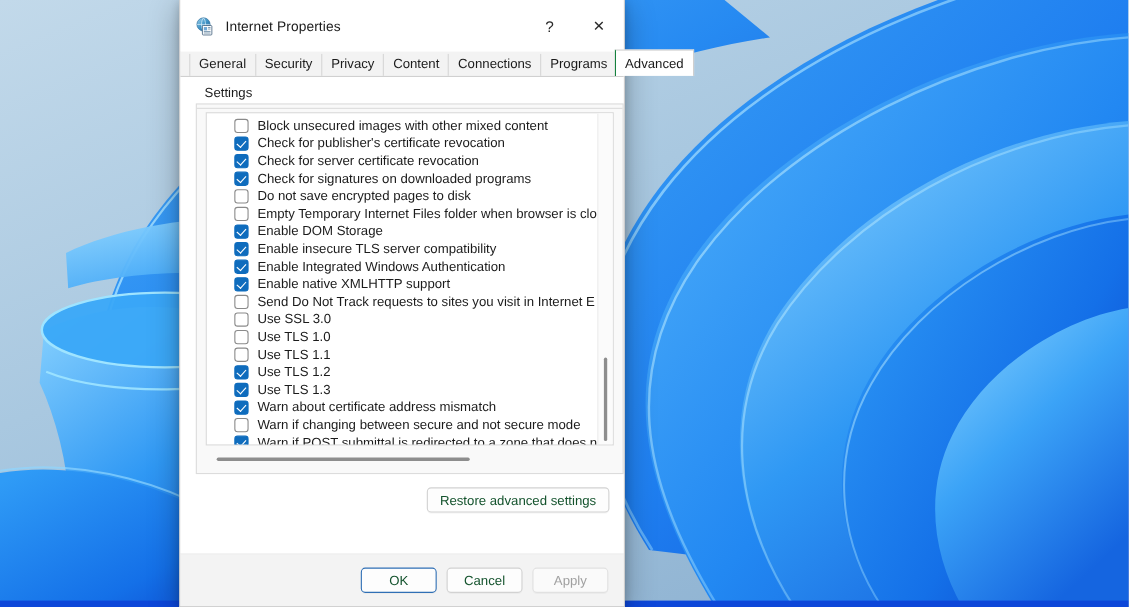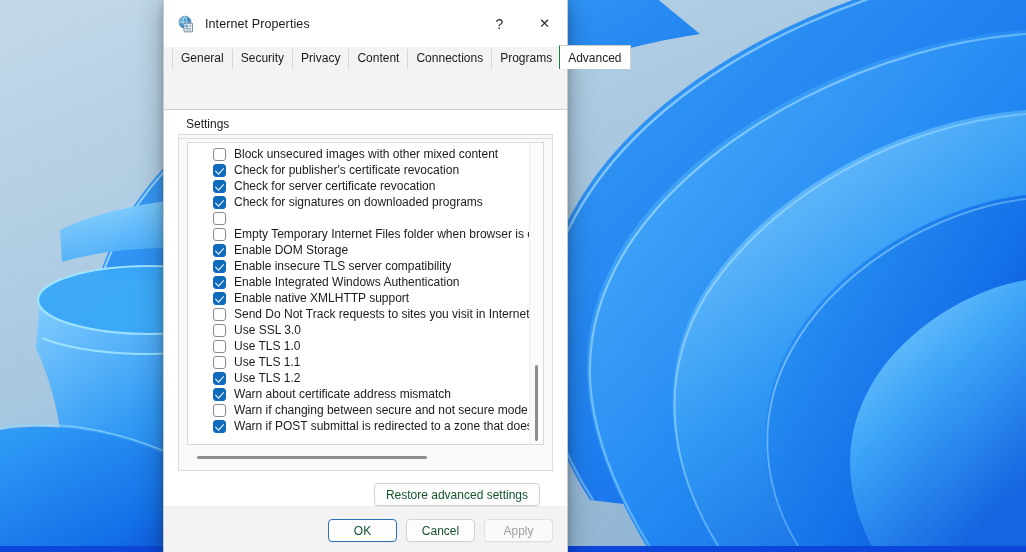--- a/index.html
+++ b/index.html
@@ -120,22 +120,21 @@
   }
 
   
   #tabpage {
     flex: 1 1 auto;
     background: #ffffff;
     border-top: 1px solid #d0d0d0;
     position: relative;
     display: flex;
     flex-direction: column;
-    padding: 11px 14px 0 14px;
-    margin-top: 40px;
+    padding: 11px 0 0 14px;
   }
 
   
   #settings-group {
     position: relative;
     margin-top: 3px;
     padding-top: 10px;
   }
   #group-legend {
     position: absolute;
@@ -426,20 +425,21 @@
                 <div class="setting-row">
                   <span class="cb checked"></span>
                   <span class="setting-label">Check for server certificate revocation</span>
                 </div>
                 <div class="setting-row">
                   <span class="cb checked"></span>
                   <span class="setting-label">Check for signatures on downloaded programs</span>
                 </div>
                 <div class="setting-row">
                   <span class="cb"></span>
+                  <span class="setting-label">Do not save encrypted pages to disk</span>
                 </div>
                 <div class="setting-row">
                   <span class="cb"></span>
                   <span class="setting-label">Empty Temporary Internet Files folder when browser is clo</span>
                 </div>
                 <div class="setting-row">
                   <span class="cb checked"></span>
                   <span class="setting-label">Enable DOM Storage</span>
                 </div>
                 <div class="setting-row">
@@ -466,20 +466,24 @@
                   <span class="cb"></span>
                   <span class="setting-label">Use TLS 1.0</span>
                 </div>
                 <div class="setting-row">
                   <span class="cb"></span>
                   <span class="setting-label">Use TLS 1.1</span>
                 </div>
                 <div class="setting-row">
                   <span class="cb checked"></span>
                   <span class="setting-label">Use TLS 1.2</span>
+                </div>
+                <div class="setting-row">
+                  <span class="cb checked"></span>
+                  <span class="setting-label">Use TLS 1.3</span>
                 </div>
                 <div class="setting-row">
                   <span class="cb checked"></span>
                   <span class="setting-label">Warn about certificate address mismatch</span>
                 </div>
                 <div class="setting-row">
                   <span class="cb"></span>
                   <span class="setting-label">Warn if changing between secure and not secure mode</span>
                 </div>
                 <div class="setting-row">

